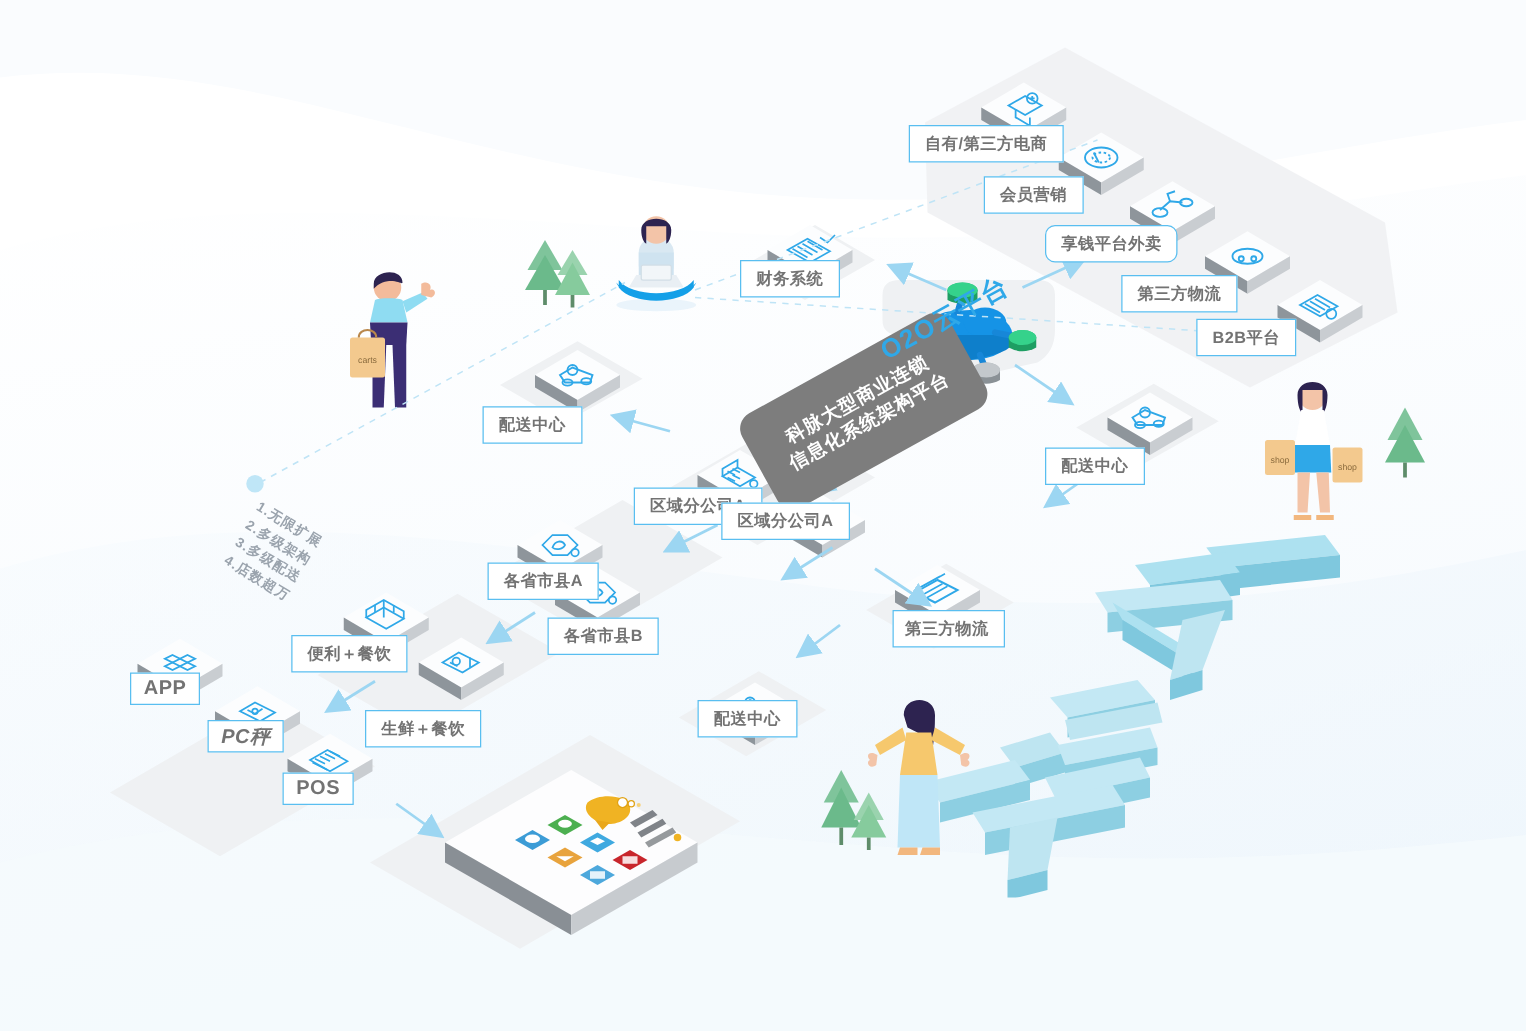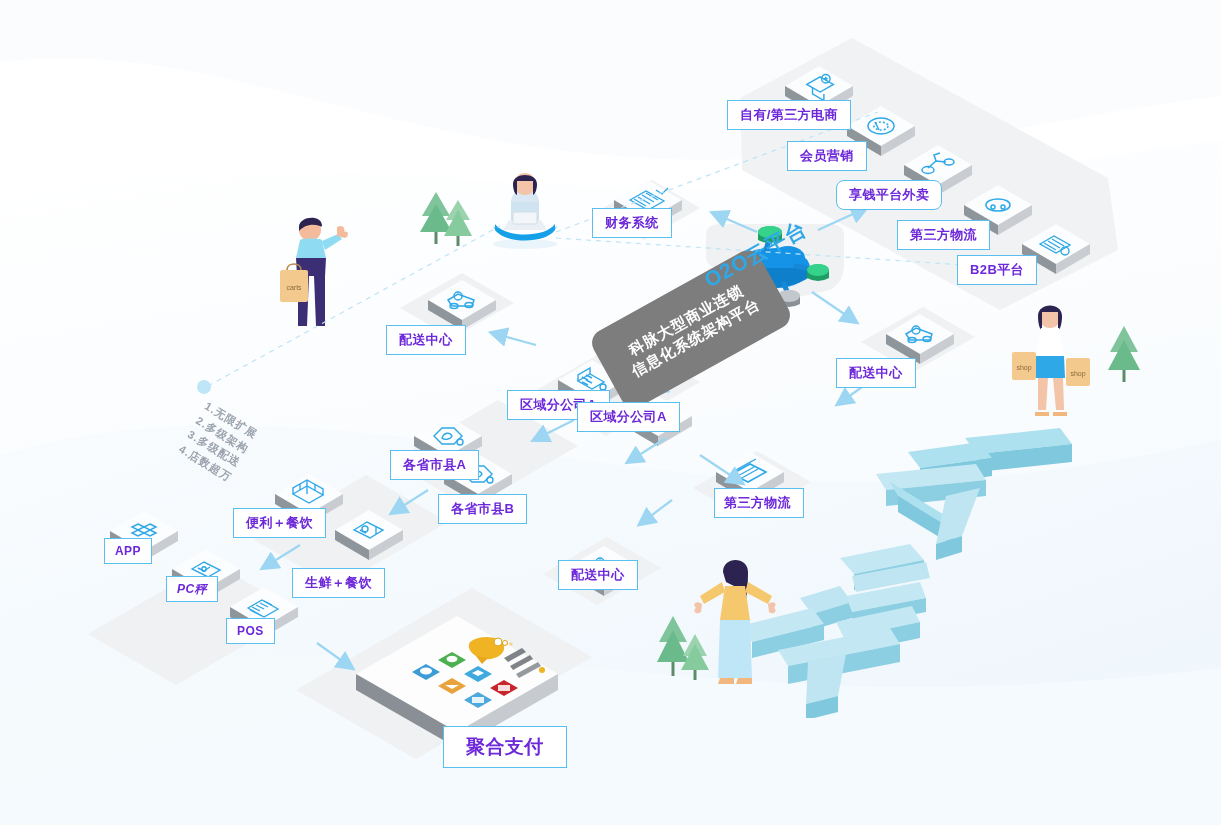--- a/index.html
+++ b/index.html
@@ -17,28 +17,28 @@
   .slab{position:absolute;z-index:1;}
 
   
   .tile{position:absolute;z-index:3;}
 
   
   .lbl{
     position:absolute;z-index:12;
     background:#ffffff;
     border:1px solid #59BEF0;
-    color:#6d28d9;
+    color:#737373;
     font-weight:bold;
     display:flex;align-items:center;justify-content:center;
     white-space:nowrap;
     box-sizing:border-box;
     letter-spacing:.4px;
   }
-  .lbl.sm{font-size:12px;height:26px;padding:4px 10px;}
+  .lbl.sm{font-size:16px;height:26px;padding:4px 10px;}
   .lbl.md{font-size:13px;height:30px;padding:0 12px;}
   .lbl.lg{font-size:19px;height:42px;padding:0 22px;}
 
   
   .banner{
     position:absolute;z-index:11;
     background:#7D7D7D;
     border-radius:14px;
     color:#ffffff;
     display:flex;flex-direction:column;align-items:center;justify-content:center;
@@ -592,15 +592,14 @@
 
   <div class="lbl md" style="left:233px;top:508px;">便利＋餐饮</div>
   <div class="lbl md" style="left:292px;top:549px;margin-top:19px;">生鲜＋餐饮</div>
 
   <div class="lbl sm" style="left:104px;top:538px;">APP</div>
   <div class="lbl sm" style="left:166px;top:576px;font-style:italic;">PC秤</div>
   <div class="lbl sm" style="left:226px;top:618px;">POS</div>
 
   <div class="lbl md" style="left:714px;top:488px;padding-left:9px;">第三方物流</div>
 
-  <div class="lbl lg" style="left:443px;top:726px;">聚合支付</div>
 
 </div>
 
 </body></html>

